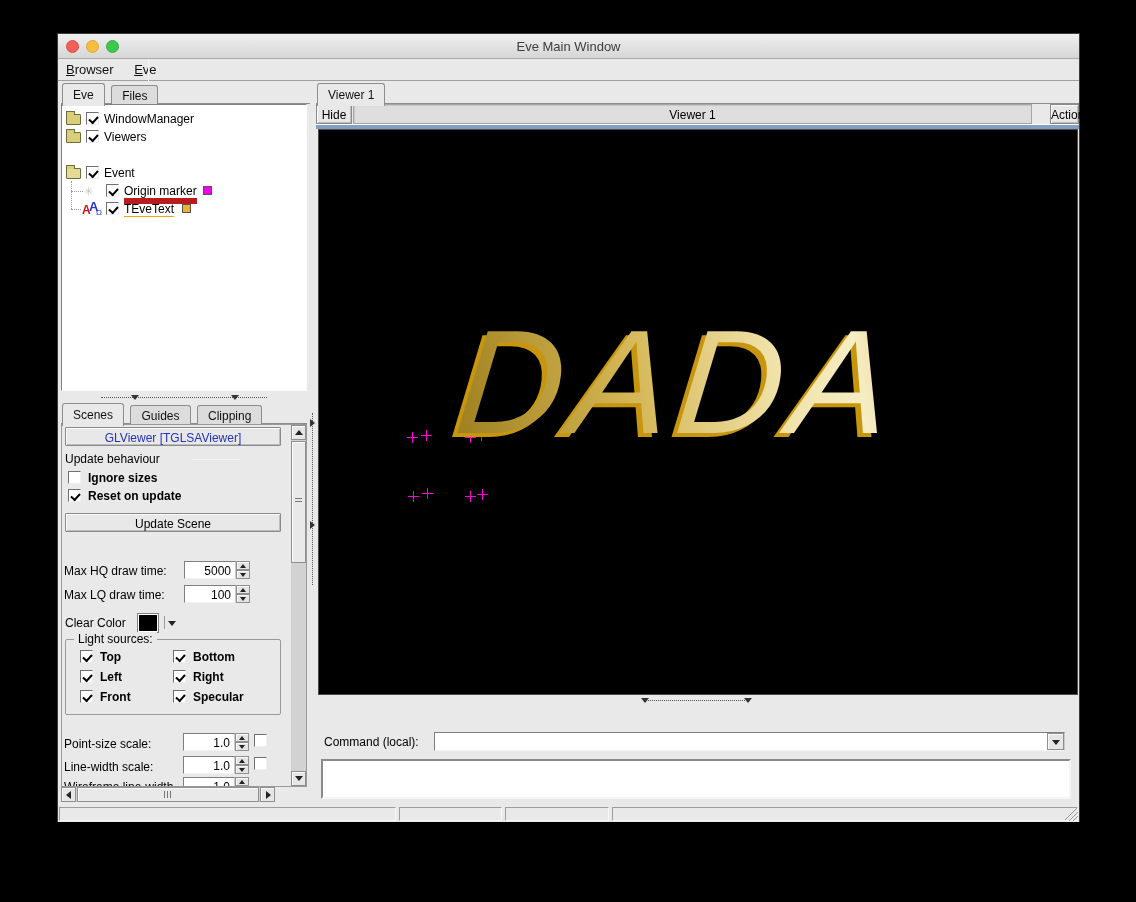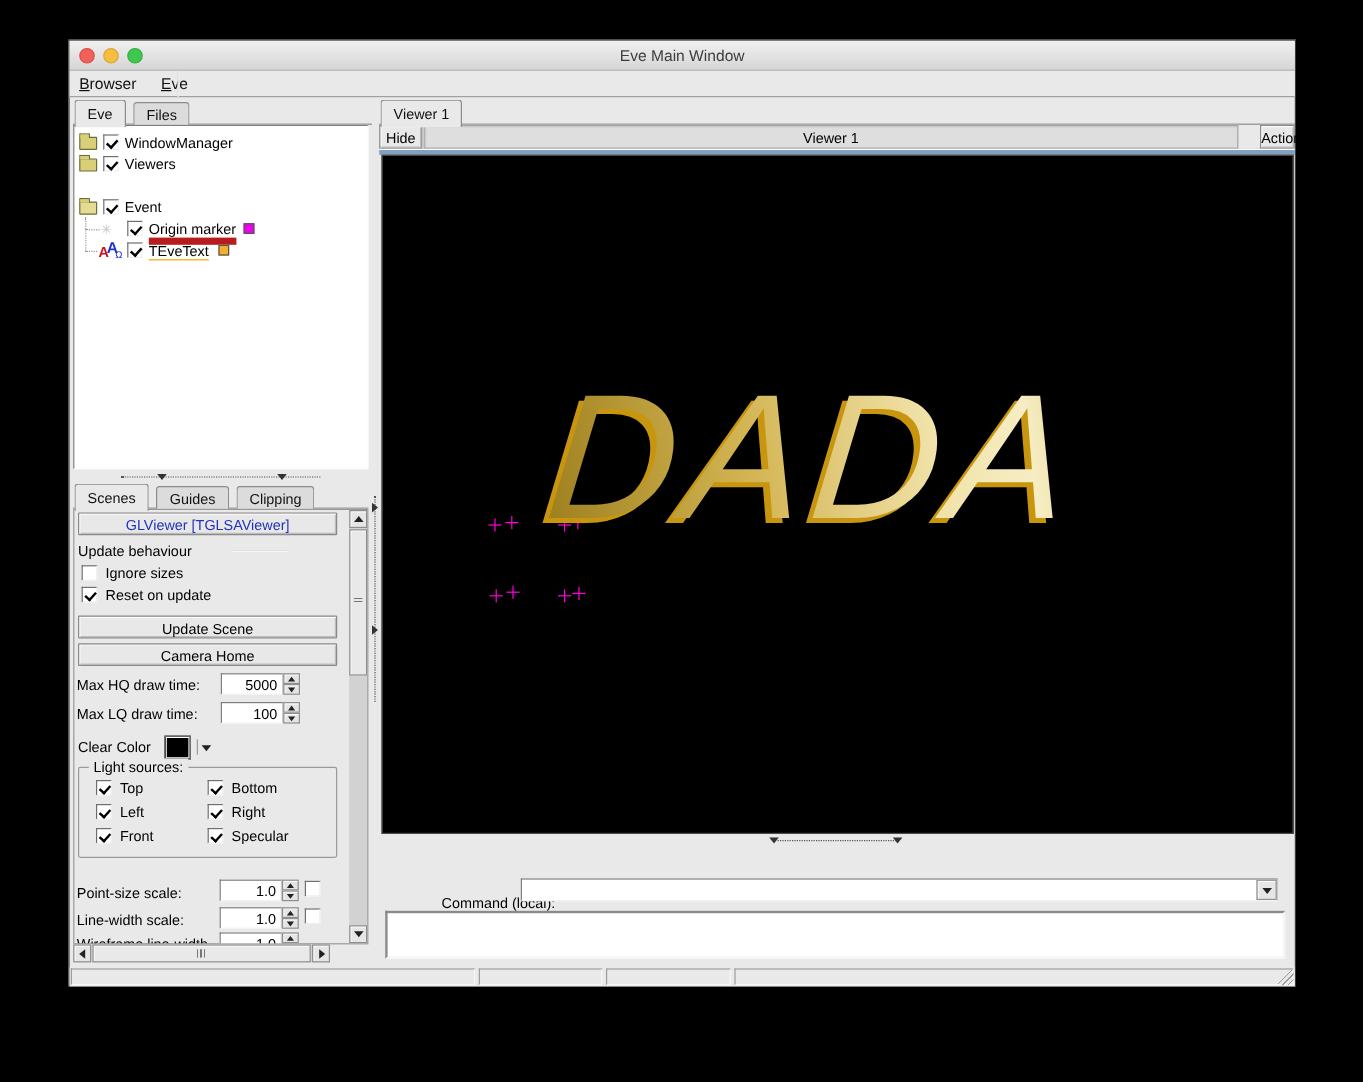--- a/index.html
+++ b/index.html
@@ -90,21 +90,21 @@
   .root-btn { position:absolute; background:#e8e8e8; border:1px solid #8a8a8a; text-align:center;
               font-size:12px; color:#000; padding-top:3px;
               box-shadow:inset 1px 1px 0 #fbfbfb, inset -1px -1px 0 #bdbdbd; border-radius:1px; }
   .blue-text { color:#2233bb; }
 
   .group-label { position:absolute; font-size:12px; color:#000; }
   .group-line { position:absolute; height:1px; background:#aaa; border-bottom:1px solid #f5f5f5; }
 
   .cb-row { position:absolute; height:15px; }
   .cb-row .cb { left:0; top:0; }
-  .cb-row .cb-label { position:absolute; left:20px; top:0; white-space:nowrap; }
+  .cb-row .cb-label { position:absolute; left:20px; top:0; white-space:nowrap;font-weight:bold; }
 
   .spin { position:absolute; height:18px; }
   .spin-text { position:absolute; left:0; top:0; bottom:0; right:14px; background:#fff;
                border-top:1px solid #7f7f7f; border-left:1px solid #7f7f7f;
                border-bottom:1px solid #f2f2f2; border-right:1px solid #c9c9c9;
                text-align:right; padding:2px 4px 0 0; font-size:12px; }
   .spin-btns { position:absolute; right:0; top:0; bottom:0; width:14px; }
   .spin-up, .spin-down { position:absolute; left:0; width:14px; height:9px; background:#e4e4e4;
                border:1px solid #909090; box-shadow:inset 1px 1px 0 #fafafa; }
   .spin-up { top:0; } .spin-down { bottom:0; }
@@ -180,21 +180,21 @@
   .marker-cross { position:absolute; width:11px; height:11px; }
   .marker-cross::before { content:""; position:absolute; left:0; right:0; top:5px; height:1px; background:#ff00dd; }
   .marker-cross::after  { content:""; position:absolute; top:0; bottom:0; left:5px; width:1px; background:#ff00dd; }
 
   .viewer-hsplit { left:0; top:613px; width:763px; }
   .viewer-hsplit .dots { left:332px; right:332px; }
 
   
   .cmd-tabs { position:absolute; left:0; top:623px; width:763px; height:22px; border-bottom:1px solid #8d8d8d; }
   .cmd-row { position:absolute; left:0; top:650px; width:763px; height:20px; font-size:12px; }
-  .cmd-label { position:absolute; left:8px; top:14px;margin-left:44px; }
+  .cmd-label { position:absolute; left:8px; top:3px; }
   .combo { position:absolute; left:118px; top:0; width:631px; height:19px; background:#fff;
            border-top:1px solid #7f7f7f; border-left:1px solid #7f7f7f;
            border-bottom:1px solid #f2f2f2; border-right:1px solid #c9c9c9; }
   .combo-value { position:absolute; left:4px; top:2px; font-size:12px; }
   .combo-btn { position:absolute; right:0; top:0; width:17px; height:17px; background:#e6e6e6;
            border:1px solid #8f8f8f; box-shadow:inset 1px 1px 0 #fafafa; }
   .combo-btn::after { content:""; position:absolute; left:4px; top:6px; width:0; height:0;
            border-left:4px solid transparent; border-right:4px solid transparent;
            border-top:5px solid #222; }
   .cmd-output { position:absolute; left:5px; top:677px; width:750px; height:40px; background:#fff;
@@ -299,21 +299,20 @@
           <label class="cb-row" style="left:6px; top:46px">
             <span class="cb"></span>
             <span class="cb-label">Ignore sizes</span>
           </label>
           <label class="cb-row" style="left:6px; top:64px">
             <span class="cb checked"></span>
             <span class="cb-label">Reset on update</span>
           </label>
 
           <div class="root-btn" style="left:3px; top:88px; width:216px; height:19px">Update Scene</div>
-          <div class="root-btn" style="left:3px; top:111px; width:216px; height:19px">Camera Home</div>
 
           <span class="group-label" style="left:2px; top:139px">Max HQ draw time:</span>
           <div class="spin" style="left:122px; top:136px; width:66px">
             <div class="spin-text">5000</div>
             <div class="spin-btns">
                 <span class="spin-up"></span>
               <span class="spin-down"></span>
               </div>
           </div>
 

